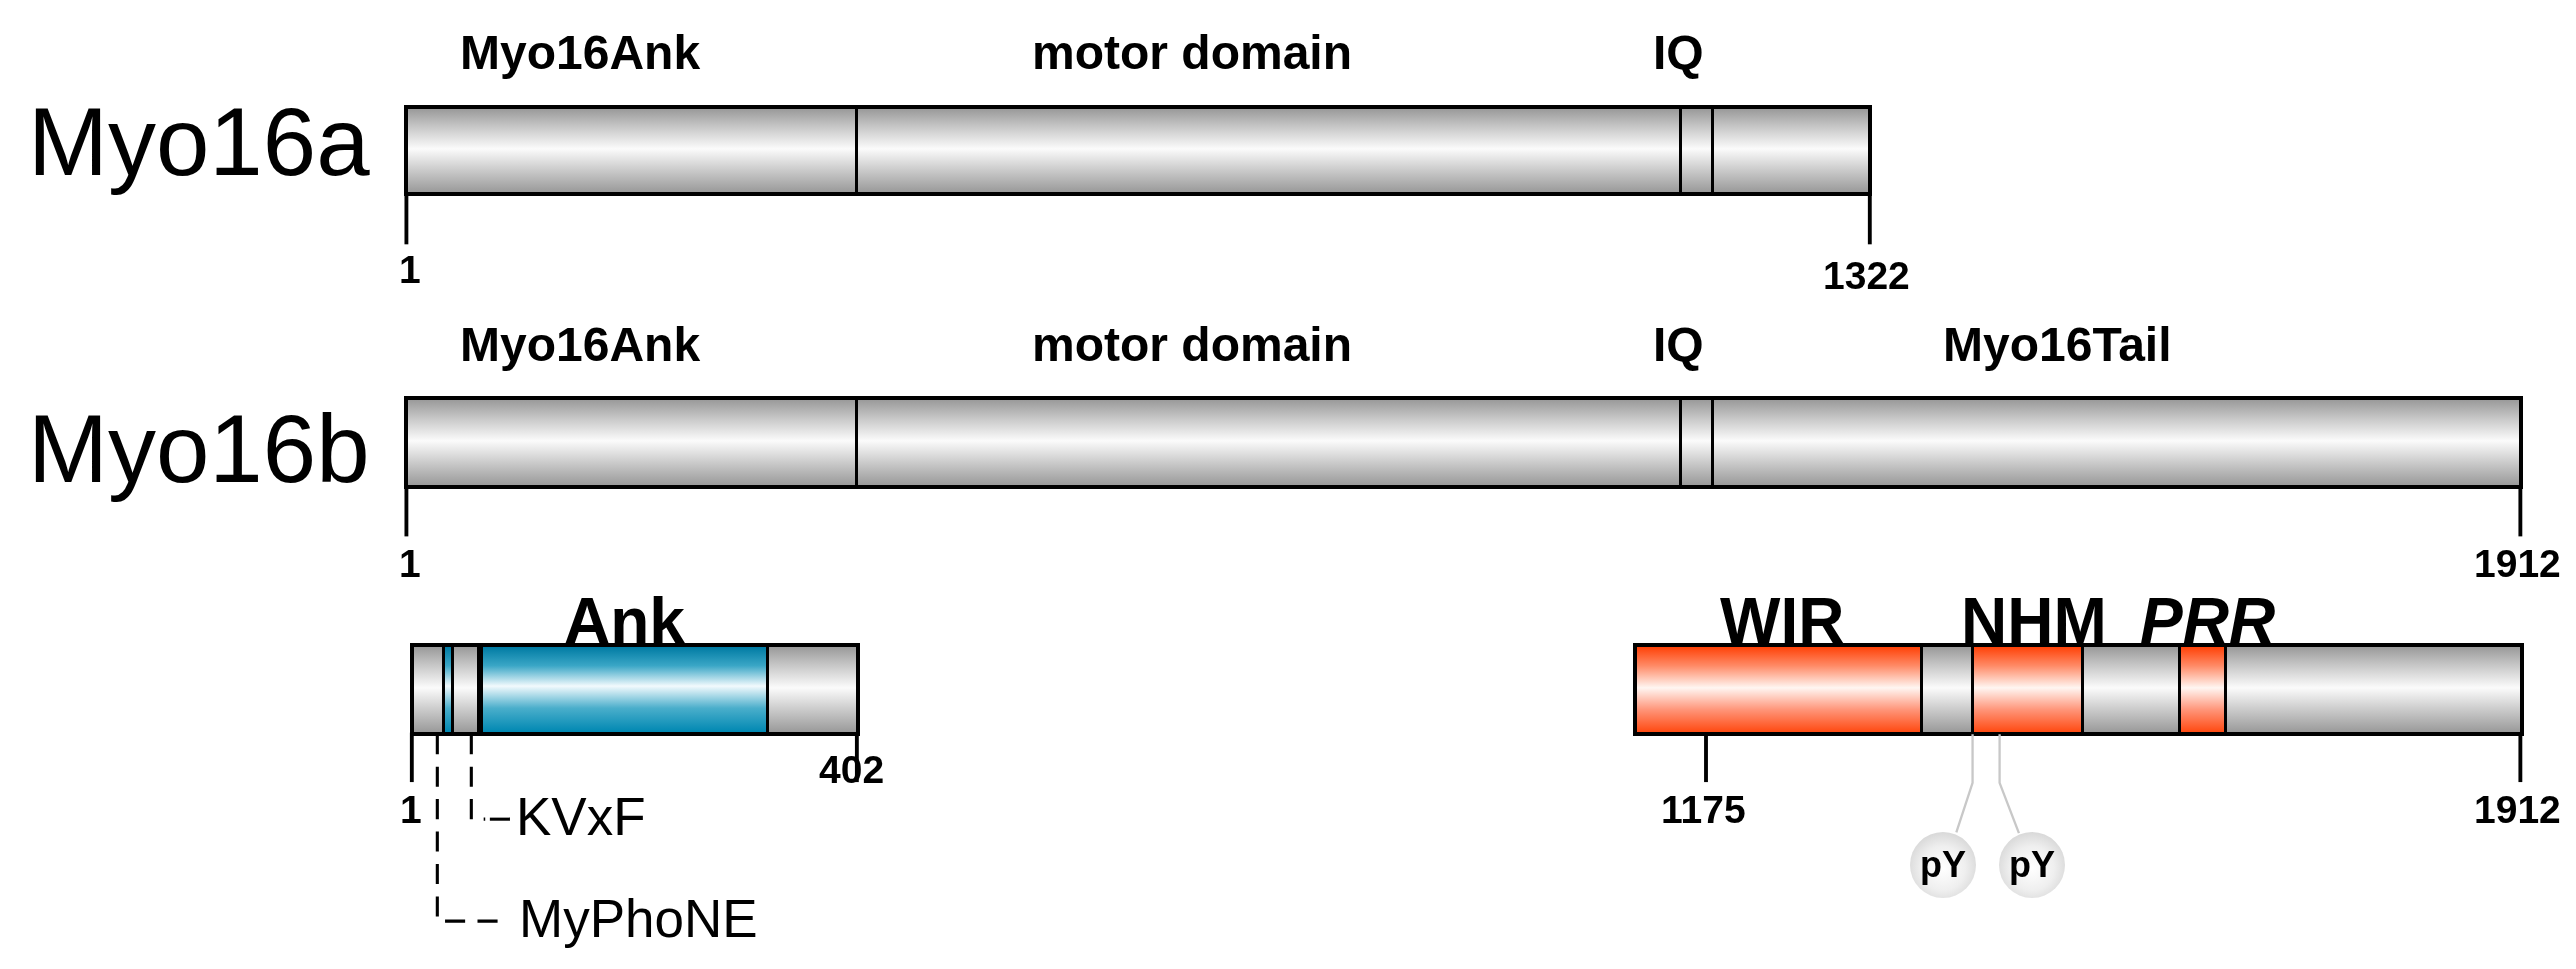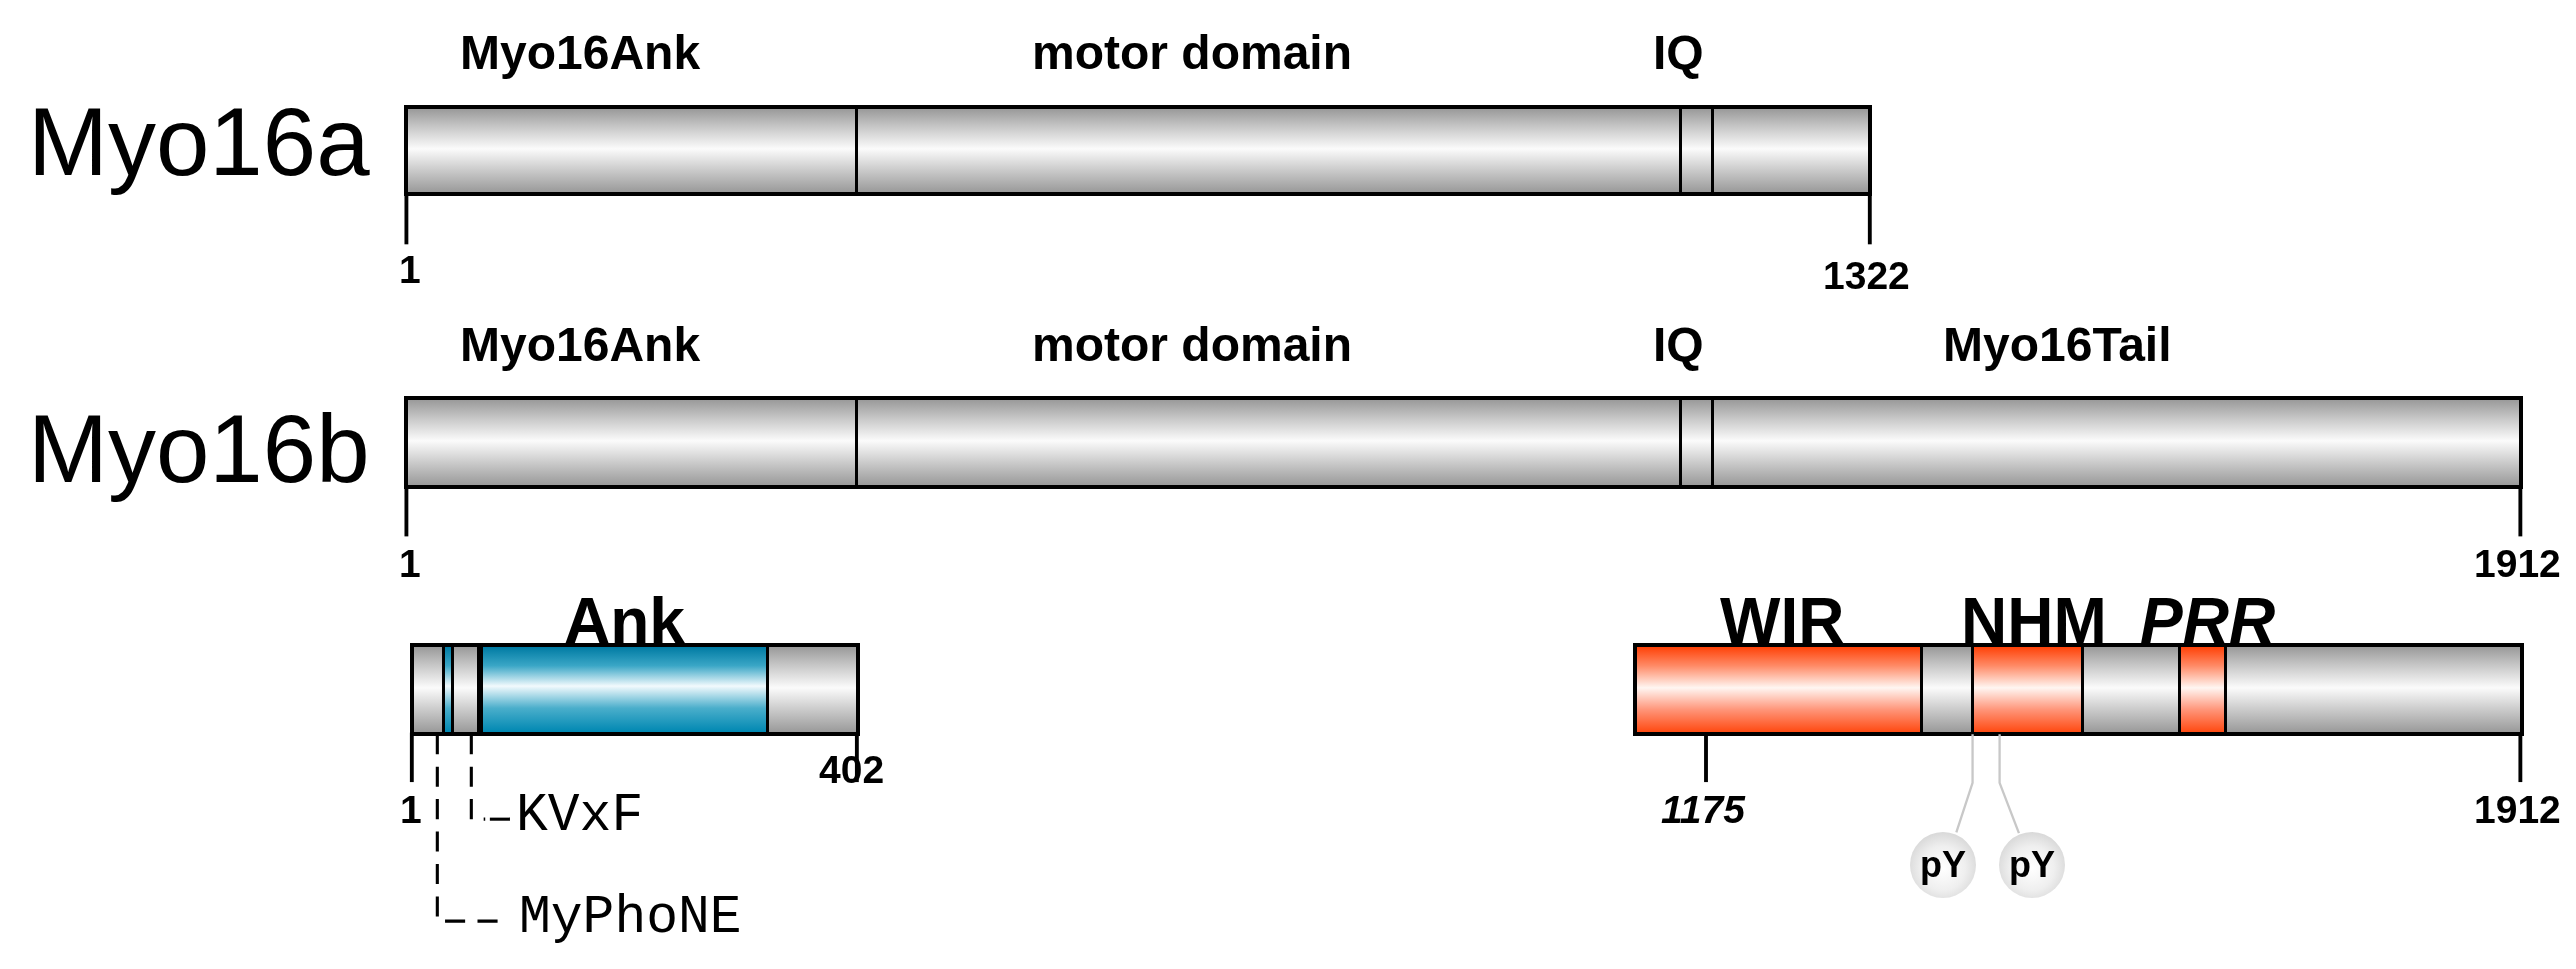--- a/index.html
+++ b/index.html
@@ -2,21 +2,21 @@
 <html style="font-size:12.4px"><head>
 <meta charset="utf-8">
 <style>
   html, body { margin:0; padding:0; background:#ffffff; }
   body { width:2576px; height:970px; position:relative; overflow:hidden;
          font-family:"Liberation Sans", sans-serif; color:#000; }
   .protein-name { position:absolute; font-size:96px; line-height:1; font-weight:normal; white-space:nowrap; }
   .dom-label { position:absolute; font-size:48px; font-weight:bold; line-height:1; white-space:nowrap; }
   .sub-label { position:absolute; font-size:64px; font-weight:bold; line-height:1; white-space:nowrap; }
   .num { position:absolute; font-size:39px; font-weight:bold; line-height:1; white-space:nowrap; }
-  .motif { position:absolute; font-size:53px; font-weight:normal; line-height:1; white-space:nowrap;font-family:Liberation Mono, monospace; }
+  .motif { position:absolute; font-size:53px; font-weight:normal; line-height:1; white-space:nowrap; }
 
   .bar { position:absolute; border:4.6px solid #000; box-sizing:border-box; display:flex; overflow:hidden; }
   .seg { height:100%; box-sizing:border-box; }
   .seg + .seg { border-left:3.9px solid #000; }
   .gray { background:linear-gradient(to bottom,#9a9a9a 0%,#c8c8c8 22%,#fbfbfb 48%,#c8c8c8 75%,#9a9a9a 100%); }
   .blue { background:linear-gradient(to bottom,#007ba3 0%,#3aa6c6 22%,#f2fafd 46%,#4aaecb 72%,#0088b2 100%); }
   .red  { background:linear-gradient(to bottom,#ff4208 0%,#ff8a66 22%,#fff6f2 48%,#ff9478 74%,#ff4a12 100%); }
 
   .py { position:absolute; width:66px; height:66px; border-radius:50%;
         background:radial-gradient(circle at 50% 55%, #ffffff 0%, #efefef 45%, #c4c4c4 100%);
@@ -74,21 +74,21 @@
 <div class="sub-label" style="left:1961px; top:589px;">NHM</div>
 <div class="sub-label" style="left:2140px; top:589px;font-style:italic;">PRR</div>
 <div class="bar" style="left:1633px; top:643px; width:891px; height:93px;">
   <div class="seg red" style="width:283px;"></div>
   <div class="seg gray" style="width:51px;"></div>
   <div class="seg red" style="width:110px;"></div>
   <div class="seg gray" style="width:97px;"></div>
   <div class="seg red" style="width:46px;"></div>
   <div class="seg gray" style="flex:1;"></div>
 </div>
-<div class="num" style="left:1661px; top:790px;font-style:italic;">1175</div>
+<div class="num" style="left:1661px; top:790px;">1175</div>
 <div class="num" style="left:2474px; top:790px;">1912</div>
 
 <svg class="overlay" width="2576" height="970" viewBox="0 0 3334 1255">
   <g stroke="#000" stroke-width="5" fill="none">
 
     <line x1="526" y1="250" x2="526" y2="316"></line>
     <line x1="2420" y1="250" x2="2420" y2="316"></line>
 
     <line x1="526" y1="628" x2="526" y2="694"></line>
     <line x1="3262" y1="628" x2="3262" y2="694"></line>

